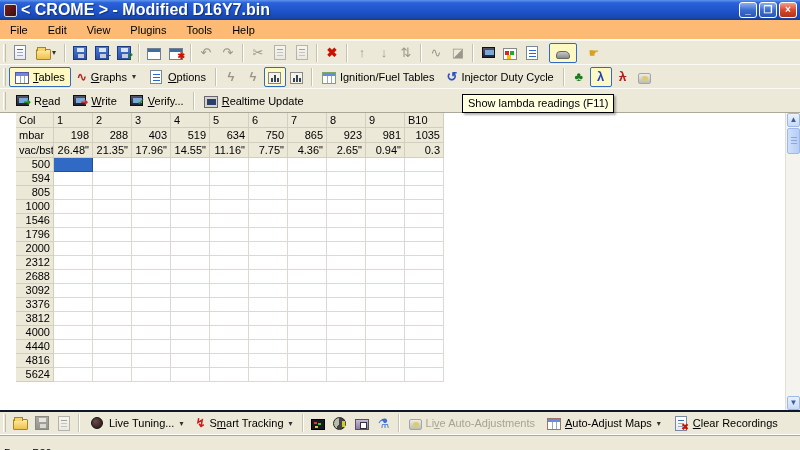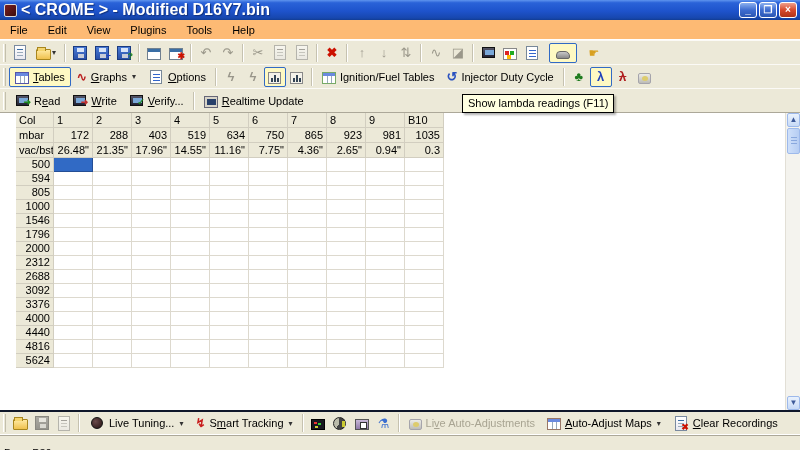--- a/index.html
+++ b/index.html
@@ -309,21 +309,21 @@
         <div class="gcell hdr tl">4</div>
         <div class="gcell hdr tl">5</div>
         <div class="gcell hdr tl">6</div>
         <div class="gcell hdr tl">7</div>
         <div class="gcell hdr tl">8</div>
         <div class="gcell hdr tl">9</div>
         <div class="gcell hdr tl">B10</div>
       </div>
       <div class="grow hrow">
         <div class="gcell lab hdr tl">mbar</div>
-        <div class="gcell hdr tr">172</div>
+        <div class="gcell hdr tr">198</div>
         <div class="gcell hdr tr">288</div>
         <div class="gcell hdr tr">403</div>
         <div class="gcell hdr tr">519</div>
         <div class="gcell hdr tr">634</div>
         <div class="gcell hdr tr">750</div>
         <div class="gcell hdr tr">865</div>
         <div class="gcell hdr tr">923</div>
         <div class="gcell hdr tr">981</div>
         <div class="gcell hdr tr">1035</div>
       </div>
@@ -477,20 +477,33 @@
         <div class="gcell "></div>
         <div class="gcell "></div>
         <div class="gcell "></div>
         <div class="gcell "></div>
         <div class="gcell "></div>
         <div class="gcell "></div>
         <div class="gcell "></div>
         <div class="gcell "></div>
       </div>
       <div class="grow drow">
+        <div class="gcell lab hdr tr">3812</div>
+        <div class="gcell "></div>
+        <div class="gcell "></div>
+        <div class="gcell "></div>
+        <div class="gcell "></div>
+        <div class="gcell "></div>
+        <div class="gcell "></div>
+        <div class="gcell "></div>
+        <div class="gcell "></div>
+        <div class="gcell "></div>
+        <div class="gcell "></div>
+      </div>
+      <div class="grow drow">
         <div class="gcell lab hdr tr">4000</div>
         <div class="gcell "></div>
         <div class="gcell "></div>
         <div class="gcell "></div>
         <div class="gcell "></div>
         <div class="gcell "></div>
         <div class="gcell "></div>
         <div class="gcell "></div>
         <div class="gcell "></div>
         <div class="gcell "></div>

